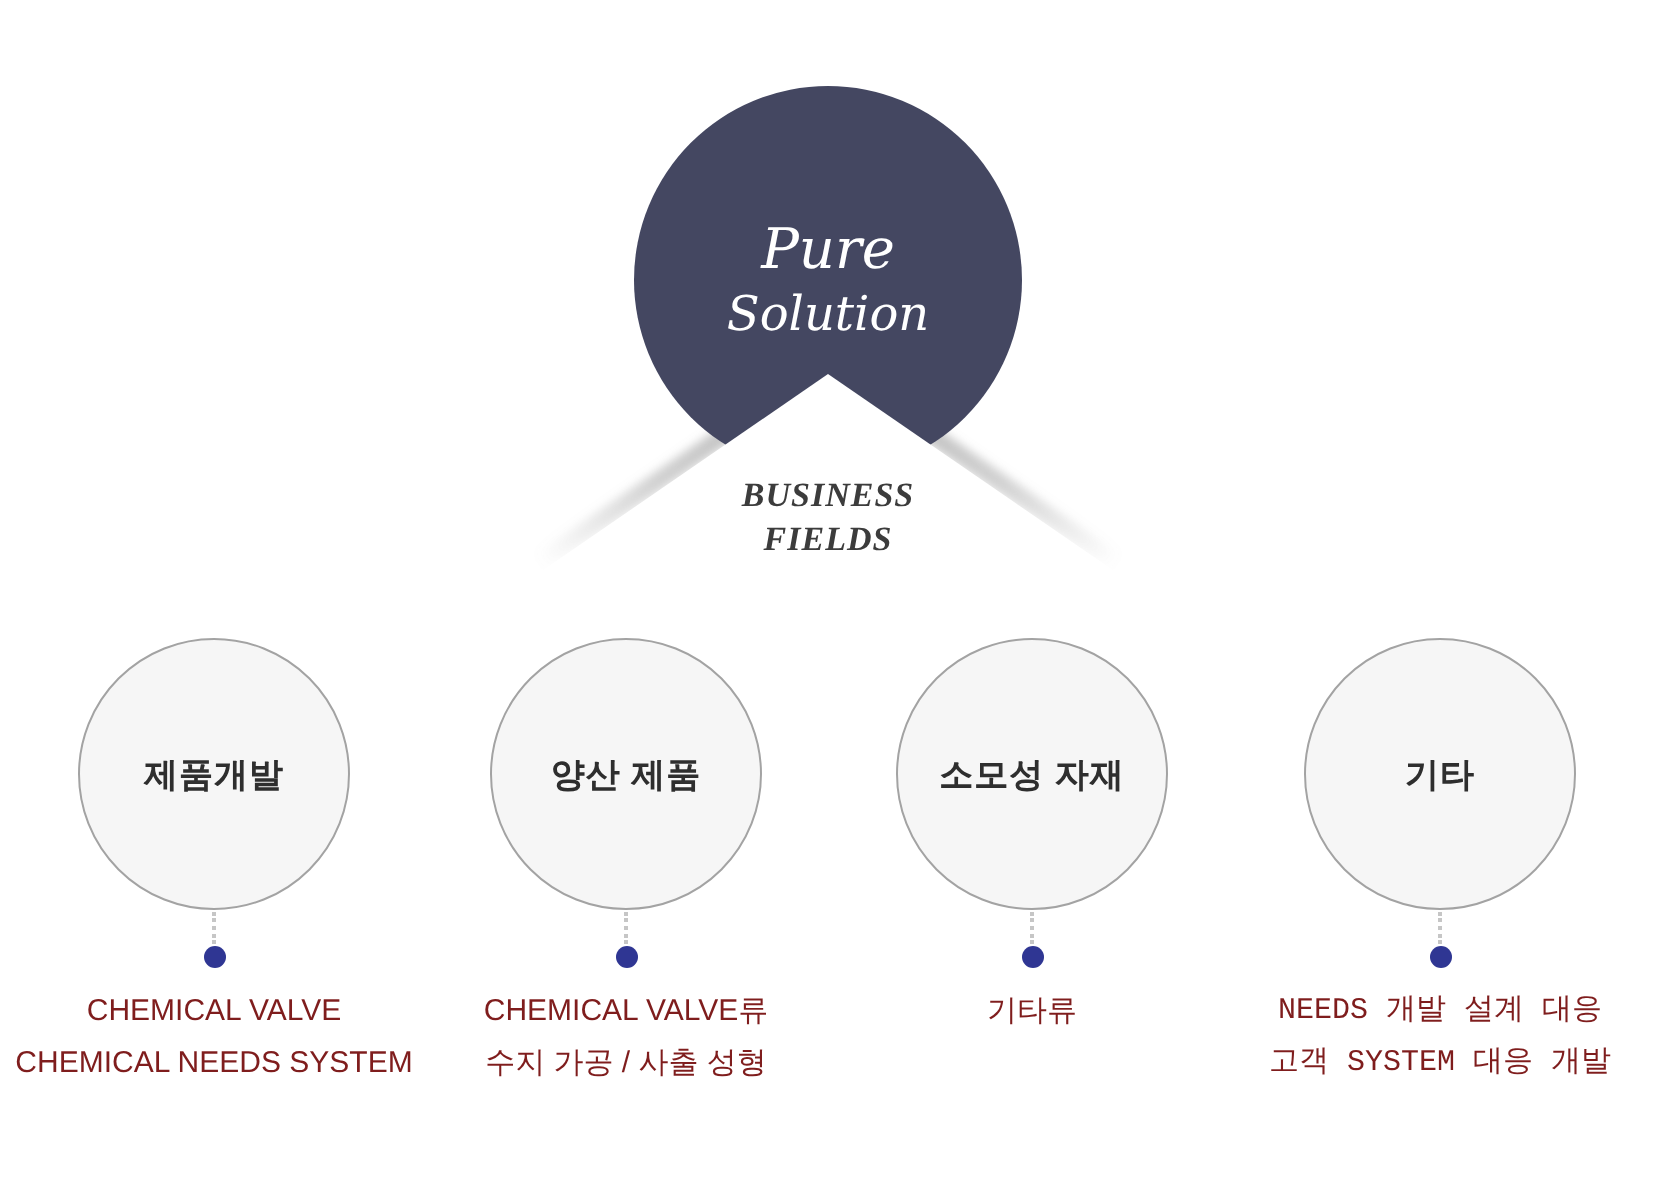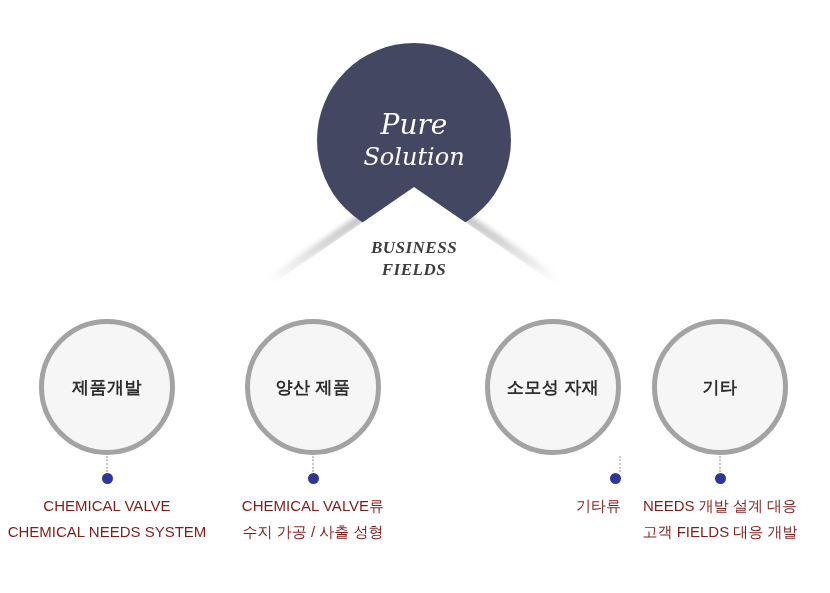--- a/index.html
+++ b/index.html
@@ -44,29 +44,29 @@
   .column {
     position: absolute;
     top: 319px;
     width: 210px;
     display: flex;
     flex-direction: column;
     align-items: center;
   }
   .col-1 { left: 2px; }
   .col-2 { left: 208px; }
-  .col-3 { left: 411px; align-items: flex-end; }
-  .col-4 { left: 615px; }
+  .col-3 { left: 411px; }
+  .col-4 { left: 615px; font-family: Liberation Mono, monospace; }
 
   .bubble {
     width: 136px;
     height: 136px;
     border-radius: 50%;
     background: #f6f6f6;
-    border: 5px solid #a3a3a3;
+    border: 1px solid #a3a3a3;
     box-sizing: border-box;
     display: flex;
     align-items: center;
     justify-content: center;
   }
   .bubble-title {
     font-size: 17px;
     font-weight: 700;
     color: #2e2e2e;
     letter-spacing: 0.5px;
@@ -165,17 +165,17 @@
   </div>
 
   <div class="column col-4">
     <div class="bubble">
       <span class="bubble-title">기타</span>
     </div>
     <div class="connector-line"></div>
     <div class="connector-dot"></div>
     <div class="descriptions">
       <div>NEEDS 개발 설계 대응</div>
-      <div>고객 FIELDS 대응 개발</div>
+      <div>고객 SYSTEM 대응 개발</div>
     </div>
   </div>
 
 </div>
 
 </body></html>

